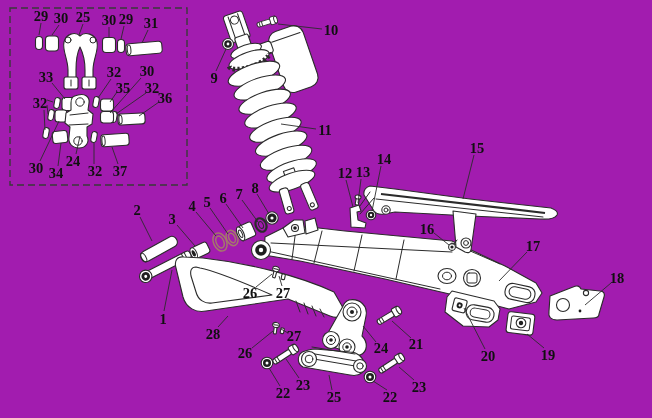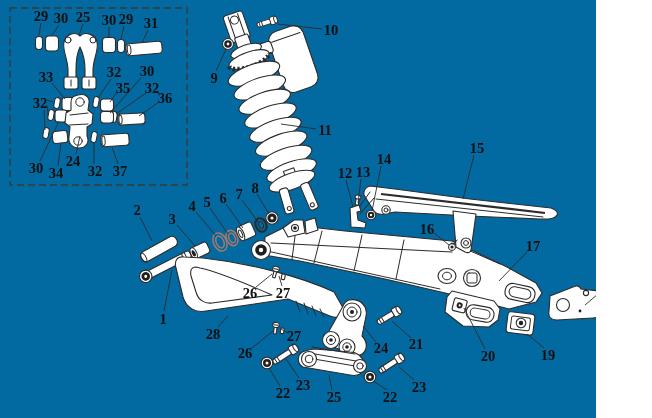--- a/index.html
+++ b/index.html
@@ -1,16 +1,16 @@
 <!DOCTYPE html>
 <html><head>
 <meta charset="utf-8">
 <style>
   html,body{margin:0;padding:0;background:#ffffff;}
-  .canvas{position:relative;width:596px;height:418px;background:#0369a1;overflow:hidden;
+  .canvas{position:relative;width:652px;height:418px;background:#a21caf;overflow:hidden;
           font-family:"Liberation Serif","DejaVu Serif",serif;}
   svg{display:block;}
   .pt{fill:#ffffff;stroke:#2b2b2b;stroke-width:1.1;stroke-linejoin:round;stroke-linecap:round;}
   .ln{fill:none;stroke:#2b2b2b;stroke-width:1;stroke-linejoin:round;stroke-linecap:round;}
   .thick{fill:none;stroke:#2b2b2b;stroke-width:2.2;}
   .dk{fill:#1e1e1e;stroke:none;}
   .or{fill:none;stroke:#a5796b;stroke-width:1.5;}
   .dash{fill:none;stroke:#3a3a3a;stroke-width:1.4;stroke-dasharray:7 4;}
   .leader{stroke:#2b2b2b;stroke-width:0.9;fill:none;}
   .callout{font-family:"Liberation Serif","DejaVu Serif",serif;font-size:14.5px;font-weight:bold;

